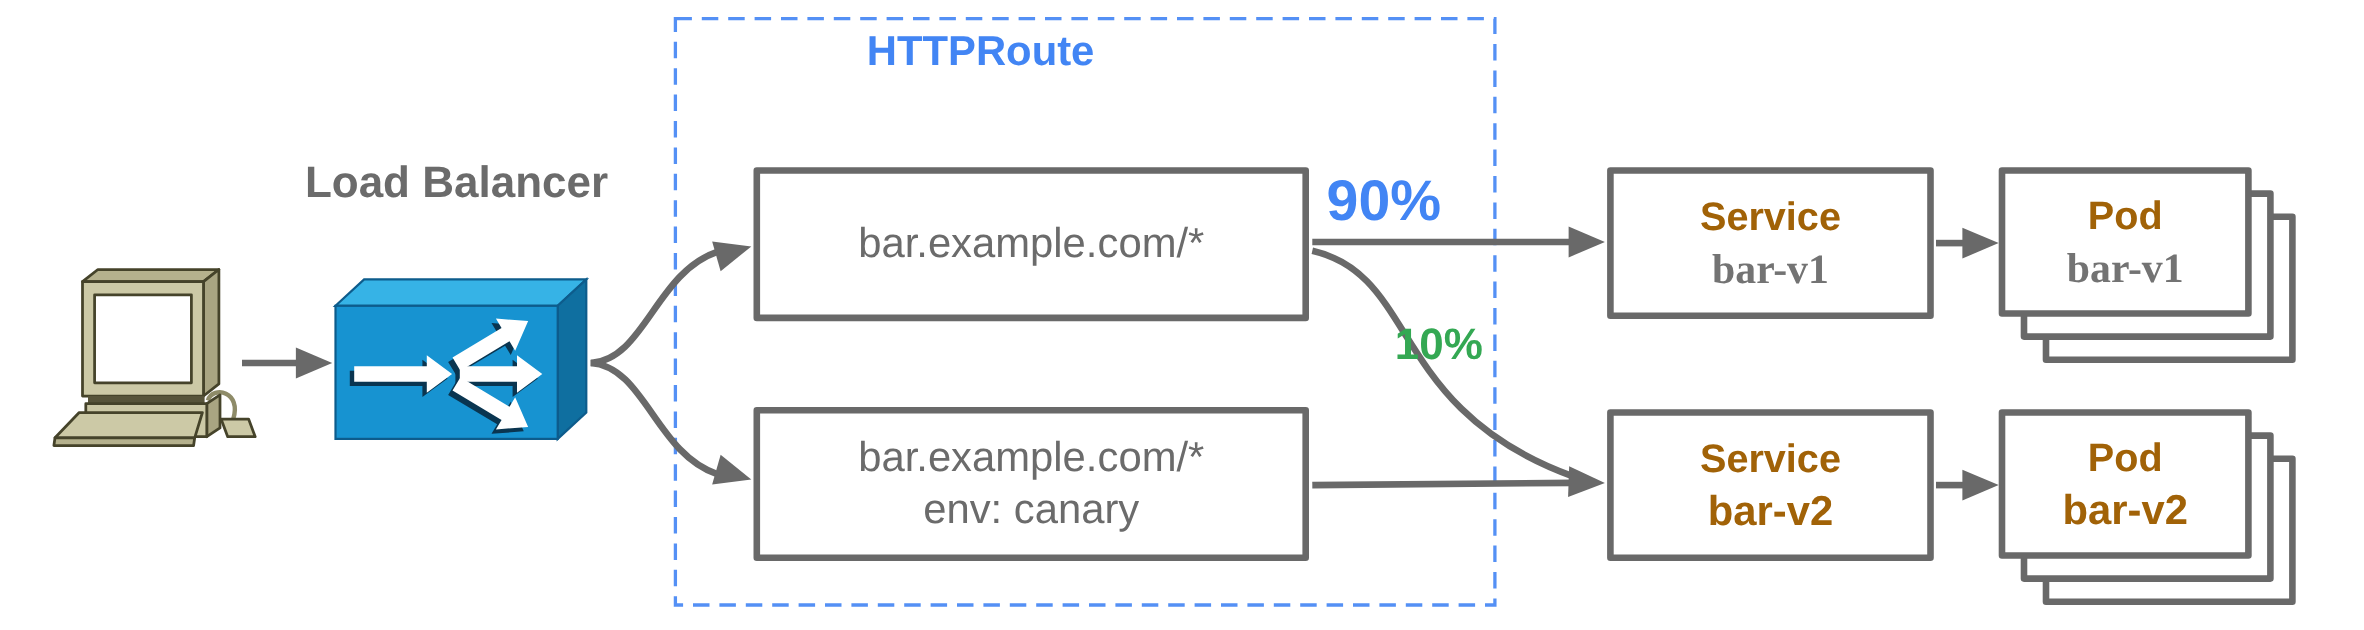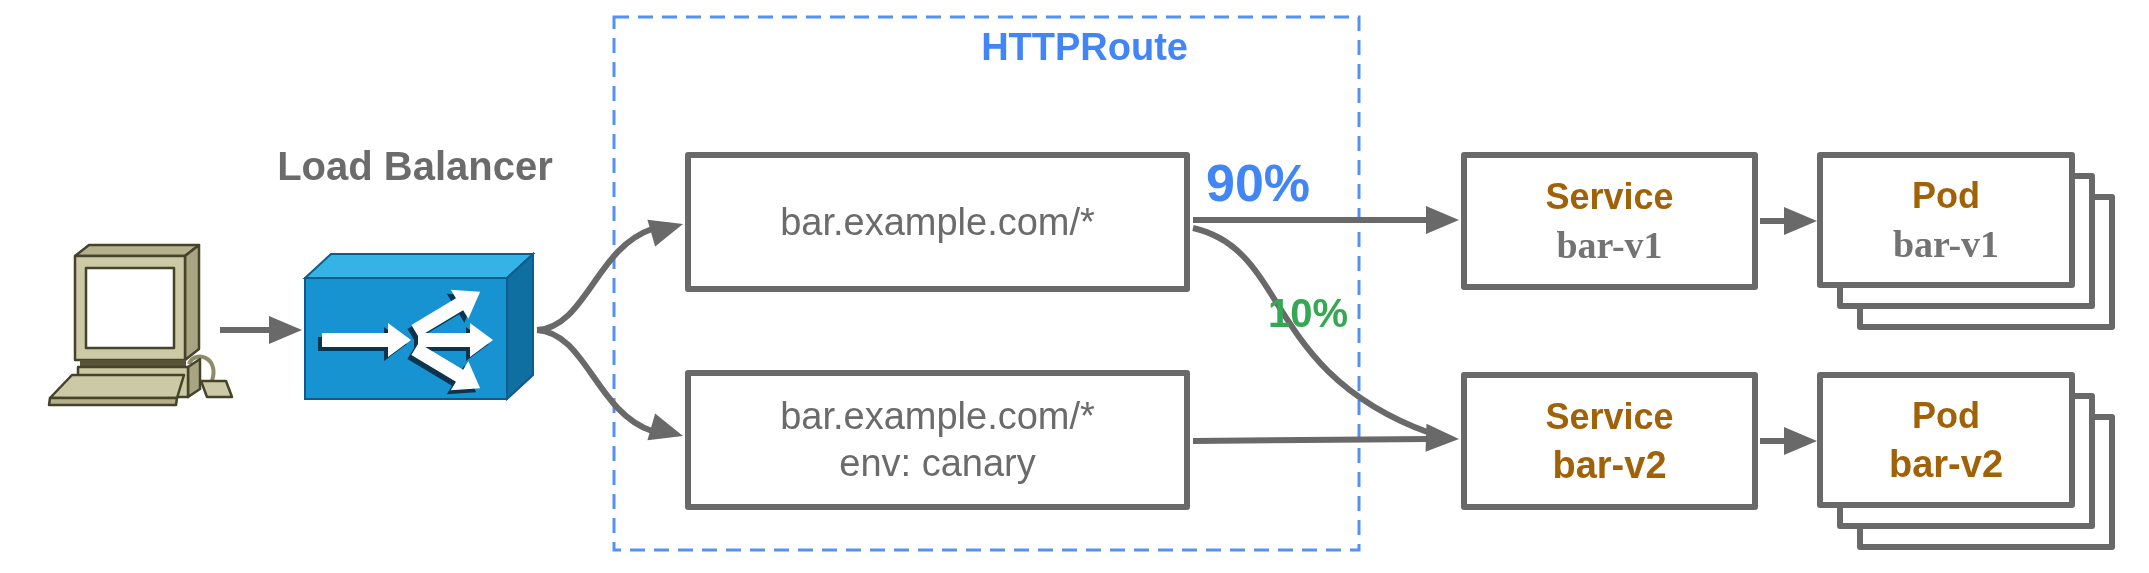--- a/index.html
+++ b/index.html
@@ -32,33 +32,33 @@
   .pod-back{z-index:1;}
   .pod-main{z-index:2;}
   .floating-label{
     position:absolute;font-weight:bold;white-space:nowrap;z-index:3;
   }
   #lb-label{
     left:262px;top:144px;width:306px;text-align:center;
     color:#6b6b6b;font-size:40px;
   }
   #route-title{
-    left:788px;top:24px;width:400px;text-align:right;
+    left:788px;top:24px;width:400px;text-align:left;
     color:#4285F4;font-size:38px;line-height:47px;
   }
   #weight-90{left:1206px;top:153px;color:#4285F4;font-size:52px;}
   #weight-10{left:1268px;top:291px;color:#34A853;font-size:40px;}
   
   #rule-box-1{left:685px;top:152px;width:505px;height:140px;}
   #rule-box-2{left:685px;top:370px;width:505px;height:140px;}
   
   #service-v1{left:1461px;top:152px;width:297px;height:138px;}
   #service-v2{left:1461px;top:372px;width:297px;height:138px;}
   
-  .pod-card{width:258px;height:136px;}
+  .pod-card{width:230px;height:136px;}
   #pod-v1-main{left:1817px;top:152px;}
   #pod-v1-b1{left:1837px;top:173px;}
   #pod-v1-b2{left:1857px;top:194px;}
   #pod-v2-main{left:1817px;top:372px;}
   #pod-v2-b1{left:1837px;top:393px;}
   #pod-v2-b2{left:1857px;top:414px;}
 </style>
 </head>
 <body>
 

